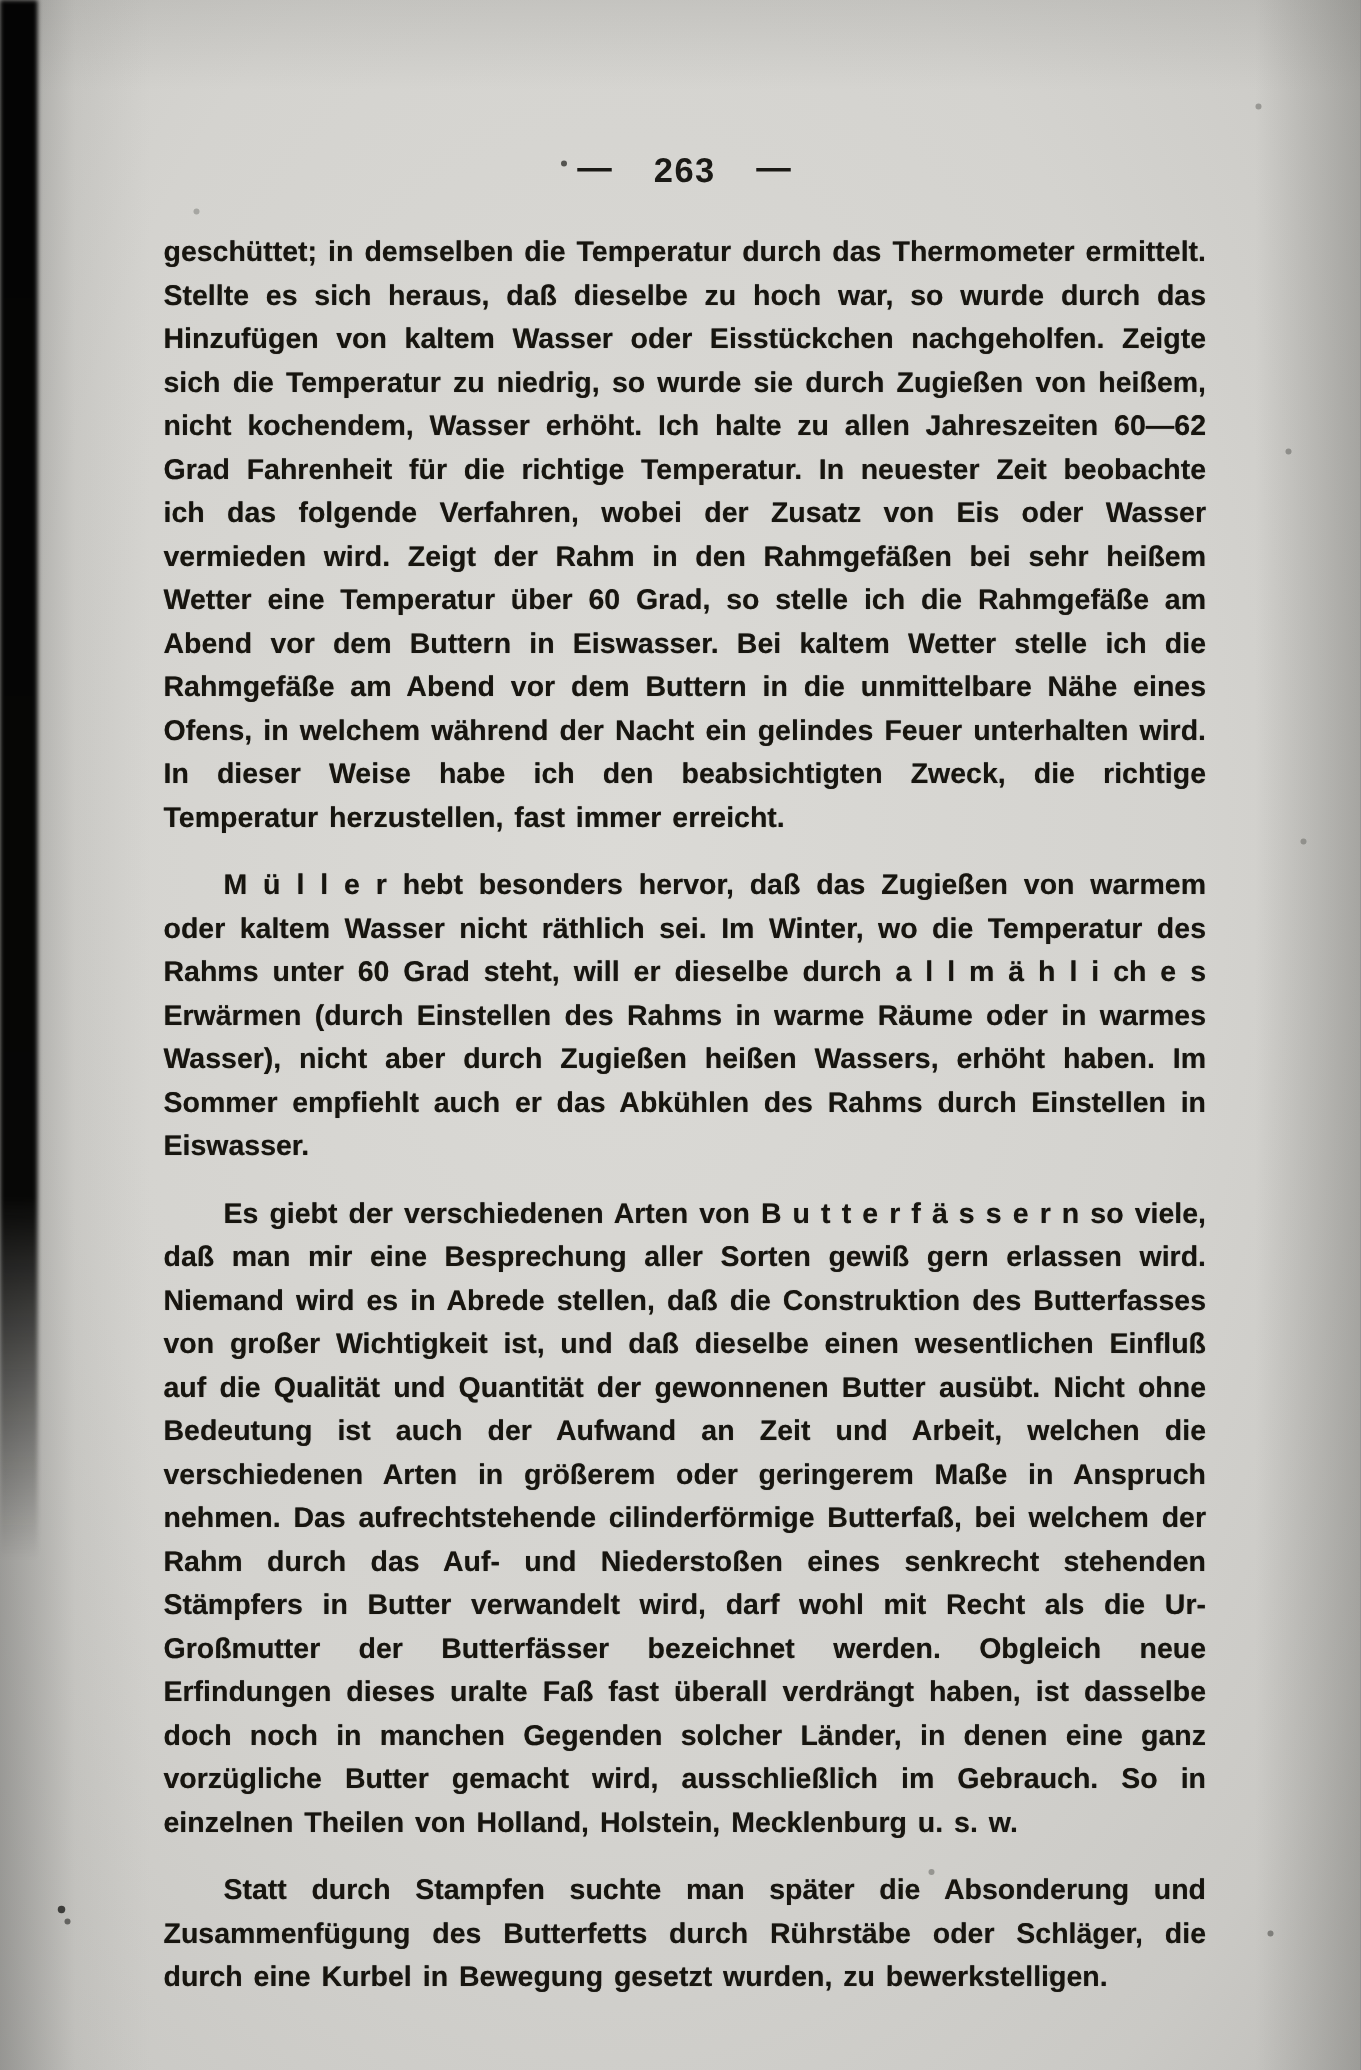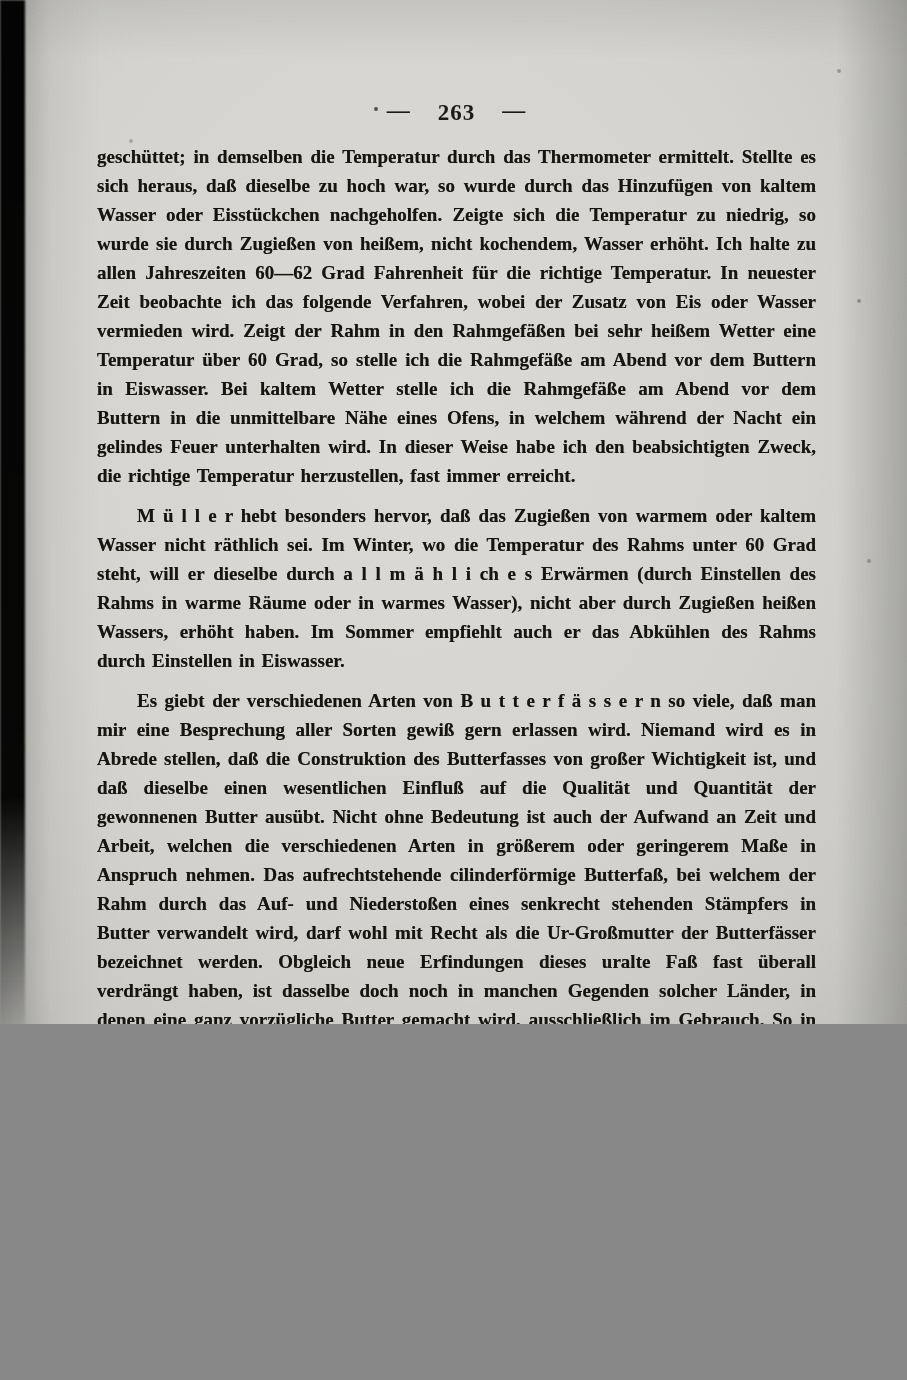--- a/index.html
+++ b/index.html
@@ -1,20 +1,20 @@
 <!DOCTYPE html>
 <html><head>
 <meta charset="utf-8">
 <style>
   html,body{margin:0;padding:0;background:#888;}
   .page{
     position:relative;
-    width:907px;height:1024px;
+    width:907px;height:1380px;
     overflow:hidden;
-    font-family:Liberation Serif, serif;
+    font-family:Liberation Sans, sans-serif;
     background:
       linear-gradient(to left, rgba(104,104,100,0.40), rgba(104,104,100,0.0) 70px),
       linear-gradient(to right, rgba(92,92,90,0.45), rgba(150,150,146,0.18) 50px, rgba(0,0,0,0) 100px),
       linear-gradient(to bottom, rgba(120,120,116,0.18), rgba(0,0,0,0) 60px),
       radial-gradient(ellipse at 45% 40%, #dbdad6 0%, #d4d3cf 55%, #cac9c5 85%, #bfbeba 100%);
   }
   .binding{
     position:absolute;left:0;top:0;width:25px;height:1050px;
     background:linear-gradient(to bottom,#040404 0%,#070706 76%,rgba(7,7,6,0) 99%);
     filter:blur(1.3px);
@@ -25,21 +25,21 @@
     font-size:23px;font-weight:bold;letter-spacing:1px;
   }
   .header .dash{margin:0 27px;position:relative;top:-2px;}
   .text-block{
     position:absolute;top:138px;left:93px;width:727px;
     color:#17150f;
     font-size:19px;font-weight:bold;line-height:29px;
     text-align:justify;word-spacing:2px;
     text-shadow:0 0 0.5px rgba(10,10,8,0.55);
   }
-  .para{margin:4px;}
+  .para{margin:16px;}
   .para + .para{margin-top:11px;}
   .para.indent{text-indent:40px;}
   
   .specks{
     position:absolute;left:0;top:0;width:2px;height:2px;border-radius:50%;
     background:transparent;
     box-shadow:
       375px 108px 0 1px rgba(40,40,36,0.75),
       40px 1272px 0 1.5px rgba(30,30,28,0.8),
       44px 1280px 0 1px rgba(40,40,36,0.6),

